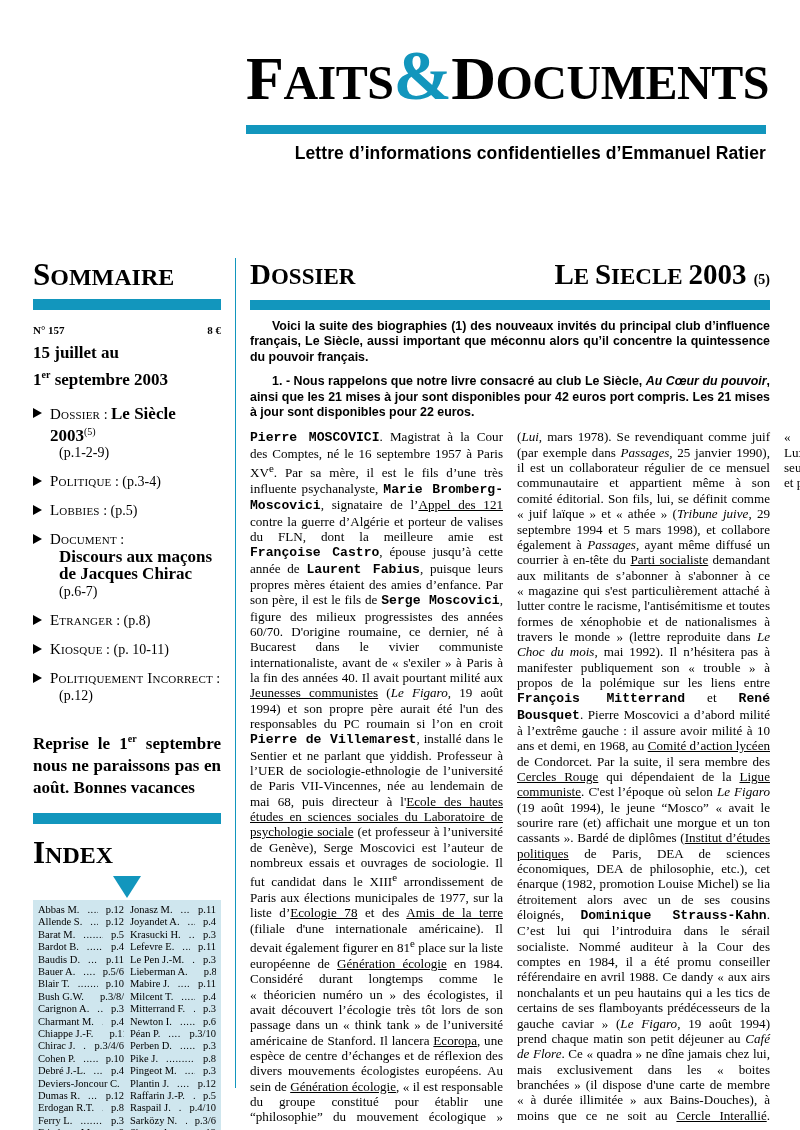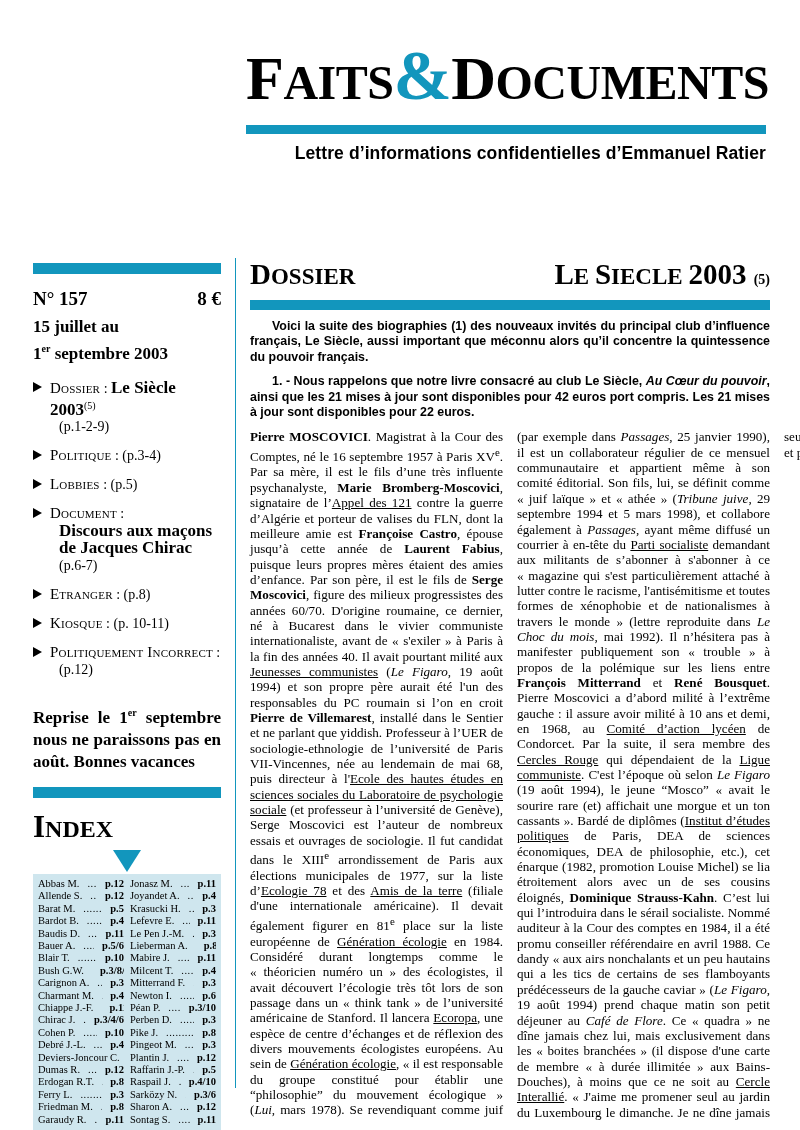--- a/index.html
+++ b/index.html
@@ -86,21 +86,21 @@
   .section-title .sml { font-size: 24px; }
   .bar {
     height: 11px;
     background: #1296bd;
     margin-top: 5px;
   }
   .issue-row {
     display: flex;
     justify-content: space-between;
     font-weight: bold;
-    font-size: 19px;
+    font-size: 11px;
     margin-top: 14px;
   }
   .issue-dates {
     font-weight: bold;
     font-size: 17px;
     line-height: 22px;
     margin-top: 6px;
     font-family: Liberation Serif, serif;
   }
   sup.ord { font-size: 10px; vertical-align: super; }
@@ -177,21 +177,21 @@
     gap: 7px;
   }
   .idx-name { flex: 0 0 auto; }
   .idx-dots {
     flex: 1 1 auto;
     overflow: hidden;
     letter-spacing: 0.5px;
     font-size: 10.5px;
     margin: 0 1px;
   }
-  .idx-pg { flex: 0 0 auto; font-weight: bold; }
+  .idx-pg { flex: 0 0 auto; }
 
   
   #main {
     position: absolute;
     left: 250px;
     top: 258px;
     width: 520px;
   }
   .main-head {
     display: flex;
@@ -239,21 +239,21 @@
     column-fill: auto;
     height: 700px;
     font-size: 13.1px;
     line-height: 15.35px;
     text-align: justify;
     hyphens: auto;
   }
   .article p {
     margin: 0;
   }
-  .article b { font-weight: bold; }
+  .article b { font-weight: bold; font-family: Liberation Mono, monospace; }
   .article i { font-style: italic; }
   .article u { }
   .suite {
     display: block;
     text-align: right;
     font-style: italic;
     font-weight: bold;
   }
 </style>
 </head>
@@ -264,20 +264,23 @@
     <span class="sc">F</span><span class="small-caps">AITS</span><span class="amp">&amp;</span><span class="sc">D</span><span class="small-caps">OCUMENTS</span>
   </div>
   <div class="mast-rule"></div>
   <div class="mast-sub">Lettre d’informations confidentielles d’Emmanuel Ratier</div>
 </div>
 
 <div id="vrule"></div>
 
 <div id="sidebar">
 
+  <div class="section-title">
+    <span class="cap">S</span><span class="sml">OMMAIRE</span>
+  </div>
   <div class="bar"></div>
 
   <div class="issue-row">
     <span>N° 157</span>
     <span>8 €</span>
   </div>
 
   <div class="issue-dates">
     <span>15 juillet au</span><br>
     <span>1</span><sup class="ord">er</sup><span> septembre 2003</span>

